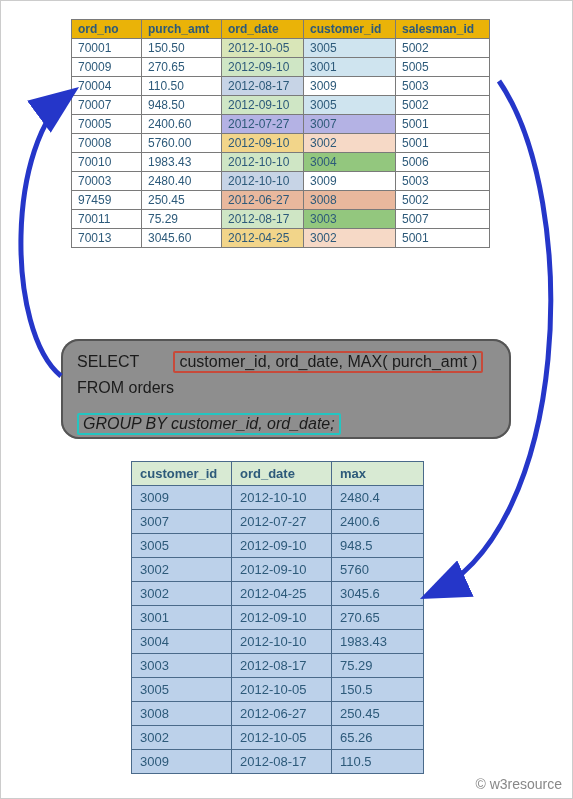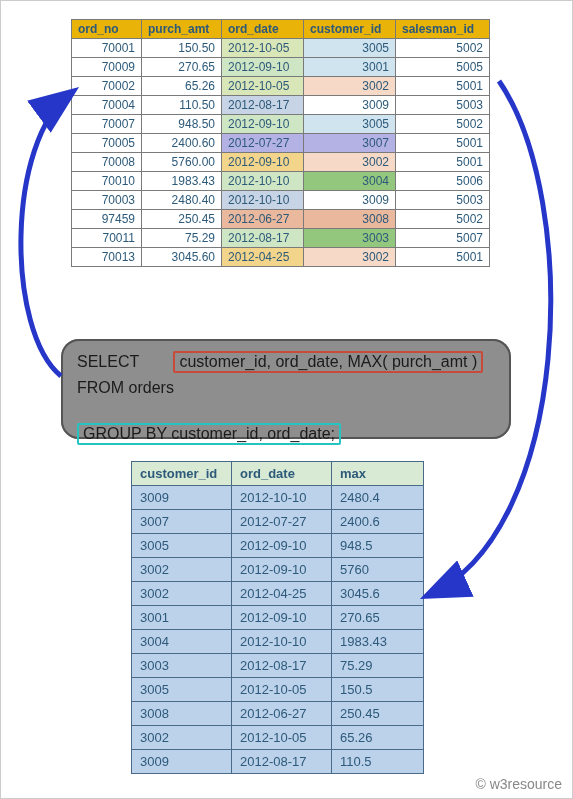--- a/index.html
+++ b/index.html
@@ -33,21 +33,21 @@
     padding: 2px 6px;
     height: 18px;
     box-sizing: border-box;
   }
   .top-table th {
     background: #eab308;
     font-weight: bold;
     text-align: left;
   }
   .top-table td {
-    text-align: right;
+    text-align: left;
   }
   .top-table .col-ordno { width: 70px; }
   .top-table .col-amt   { width: 80px; }
   .top-table .col-date  { width: 82px; }
   .top-table .col-cust  { width: 92px; }
   .top-table .col-sales { width: 94px; }
 
   .top-table td.date  { text-align: left; }
 
   
@@ -71,21 +71,22 @@
     padding: 0 4px;
     border-radius: 2px;
     display: inline-block;
     margin-left: 30px;
   }
   .hl-teal {
     border: 2px solid #24c5c1;
     padding: 0 4px;
     border-radius: 2px;
     display: inline-block;
-    margin-top: 20px;
+    margin-top: 10px;
+    font-style: italic;
   }
   .sql-box .line { margin-bottom: 6px; }
 
   
   .bottom-table {
     position: absolute;
     top: 460px;
     left: 130px;
     border-collapse: collapse;
     font-size: 13px;
@@ -150,27 +151,20 @@
           <td>5002</td>
         </tr>
         <tr>
           <td>70009</td>
           <td>270.65</td>
           <td class="date" style="background: rgb(207, 230, 197);">2012-09-10</td>
           <td style="background: rgb(207, 228, 239);">3001</td>
           <td>5005</td>
         </tr>
         <tr>
-          <td>70002</td>
-          <td>65.26</td>
-          <td class="date" style="background: rgb(217, 230, 184);">2012-10-05</td>
-          <td style="background: rgb(246, 217, 198);">3002</td>
-          <td>5001</td>
-        </tr>
-        <tr>
           <td>70004</td>
           <td>110.50</td>
           <td class="date" style="background: rgb(199, 212, 230);">2012-08-17</td>
           <td style="background: rgb(255, 255, 255);">3009</td>
           <td>5003</td>
         </tr>
         <tr>
           <td>70007</td>
           <td>948.50</td>
           <td class="date" style="background: rgb(207, 230, 197);">2012-09-10</td>

